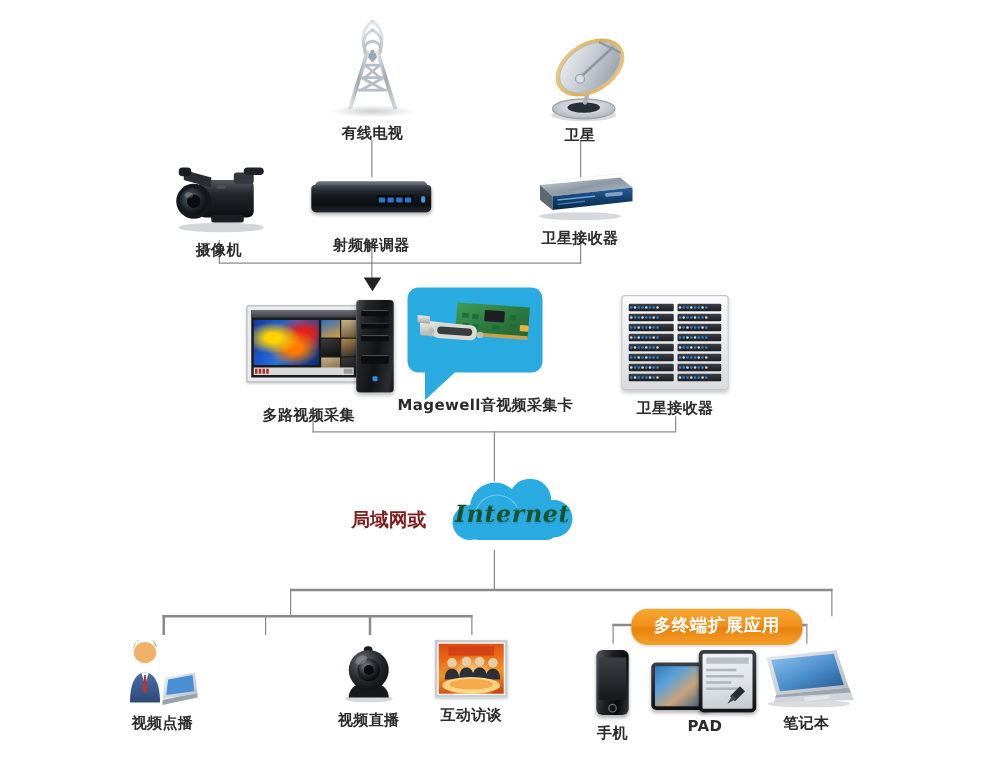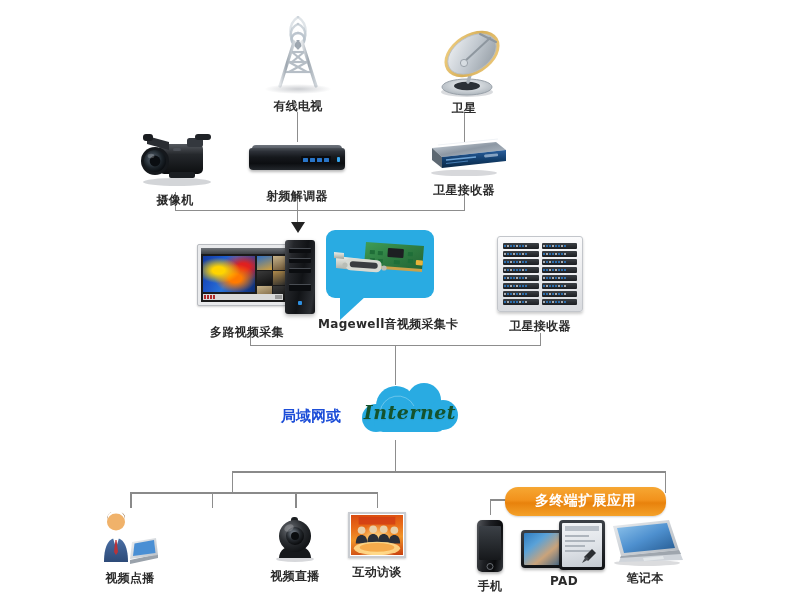--- a/index.html
+++ b/index.html
@@ -141,21 +141,21 @@
 
   
   .cloud-wrap { position: absolute; }
   .cloud-text {
     position: absolute; left: 0; right: 0; top: 50%; transform: translateY(-46%);
     text-align: center; color: #14532d; font-style: italic; font-weight: bold;
     font-family: "DejaVu Serif", "Liberation Serif", serif; font-size: 19px;
     letter-spacing: .5px; text-shadow: 0 1px 1px rgba(0,0,0,.08);
   }
   .lan-label {
-    position: absolute; font-size: 15px; font-weight: bold; color: #1d4ed8; white-space: nowrap;
+    position: absolute; font-size: 15px; font-weight: bold; color: #7f1d1d; white-space: nowrap;
   }
 
   
   .person { width: 60px; height: 52px; position: relative; }
   .photo-frame {
     width: 58px; height: 46px; border: 2px solid #c9ccd1; background: #fff;
     box-shadow: 0 1px 2px rgba(0,0,0,.2); padding: 1px;
   }
   .photo-frame .inner { width: 100%; height: 100%; }
   .tvshow {
@@ -178,21 +178,21 @@
   .phone .home { position: absolute; left: 50%; transform: translateX(-50%); bottom: 2px; width: 7px; height: 7px; border: 1px solid #6b6f75; border-radius: 50%; }
   .pad-pair { width: 86px; height: 52px; position: relative; }
   .tablet {
     position: absolute; border-radius: 4px; background: linear-gradient(#3b4046, #101215);
     box-shadow: 0 2px 3px rgba(0,0,0,.28); padding: 3px;
   }
   .tablet .scr { width: 100%; height: 100%; border-radius: 1px; }
   .laptop { width: 76px; height: 48px; position: relative; }
 
   .badge {
-    position: absolute; padding: 5px 30px 6px; border-radius: 13px;
+    position: absolute; padding: 5px 18px 6px; border-radius: 13px;
     background: linear-gradient(#f6a733 0%, #f2921c 45%, #e8820c 55%, #f4a12a 100%);
     color: #fff; font-size: 14px; font-weight: bold; white-space: nowrap;
     box-shadow: 0 1px 2px rgba(0,0,0,.18); letter-spacing: .4px;
   }
 </style>
 </head>
 <body>
 
 <div id="stage">
 

